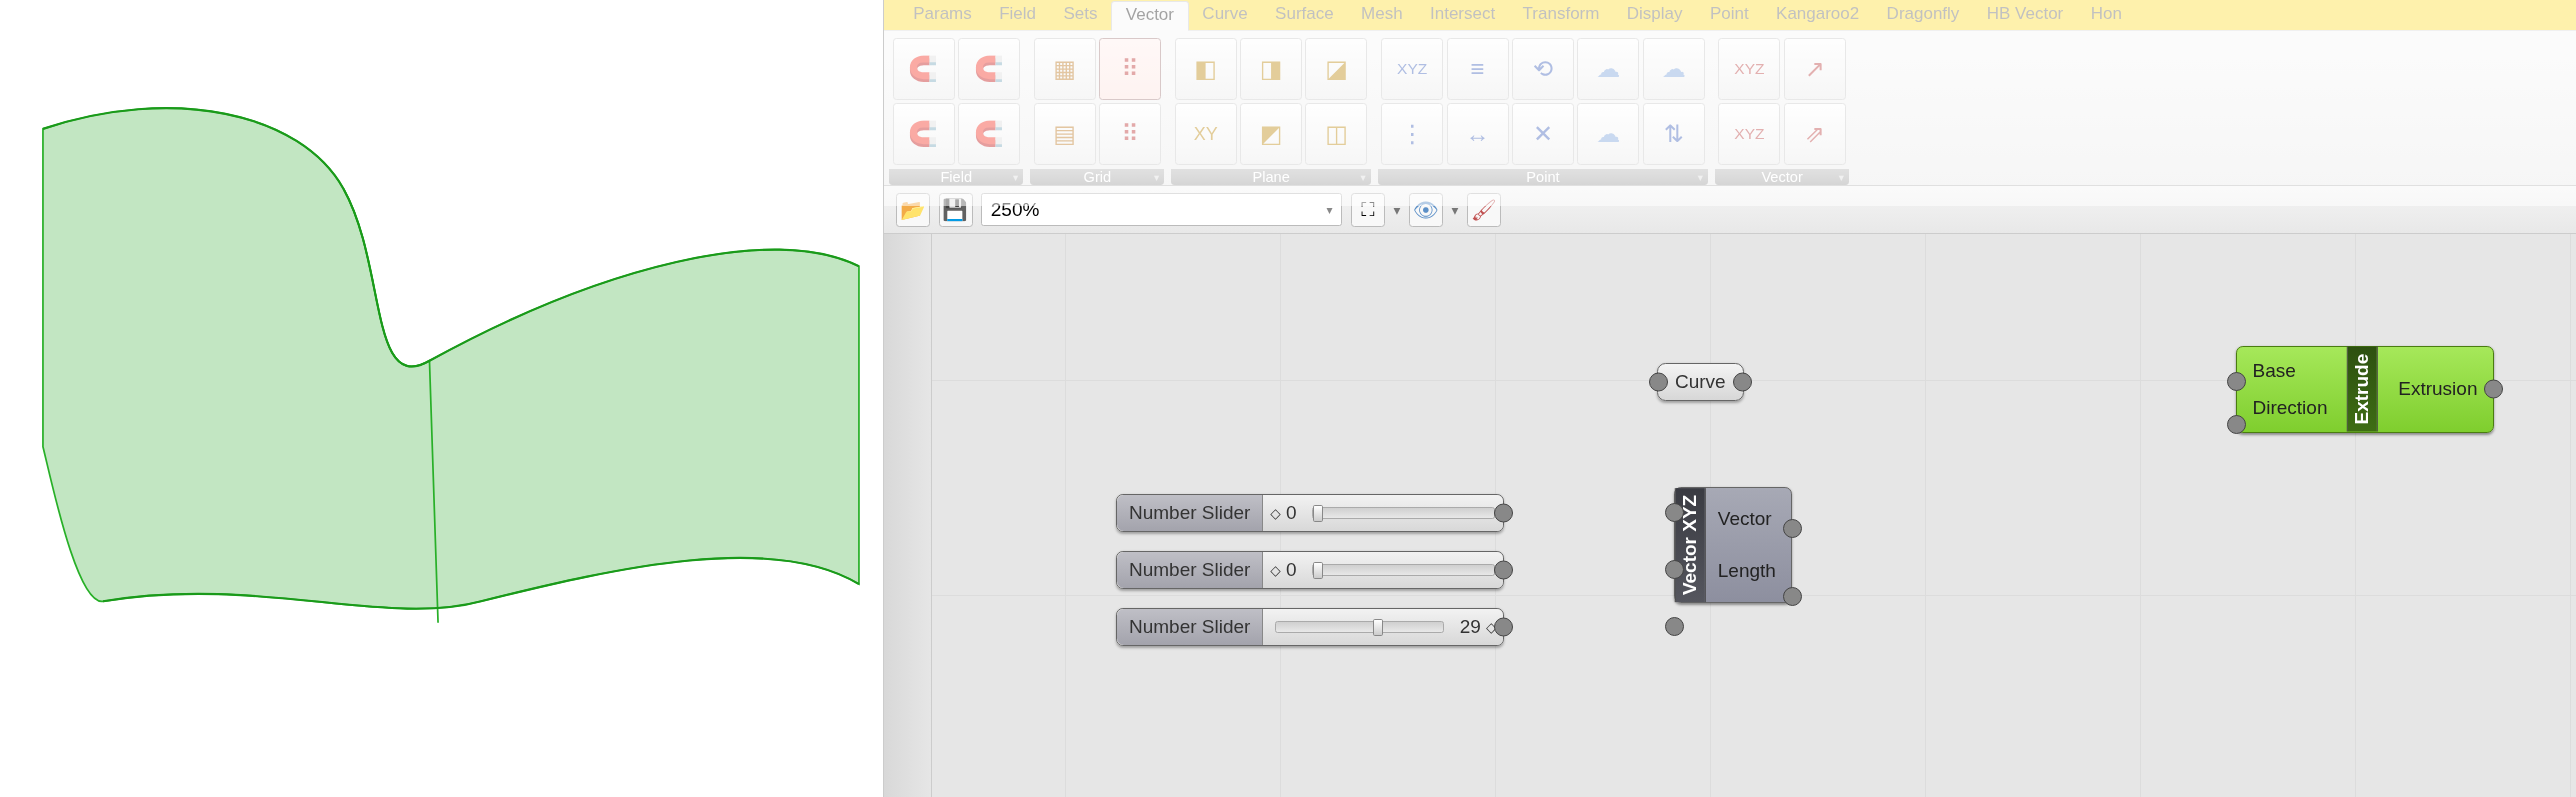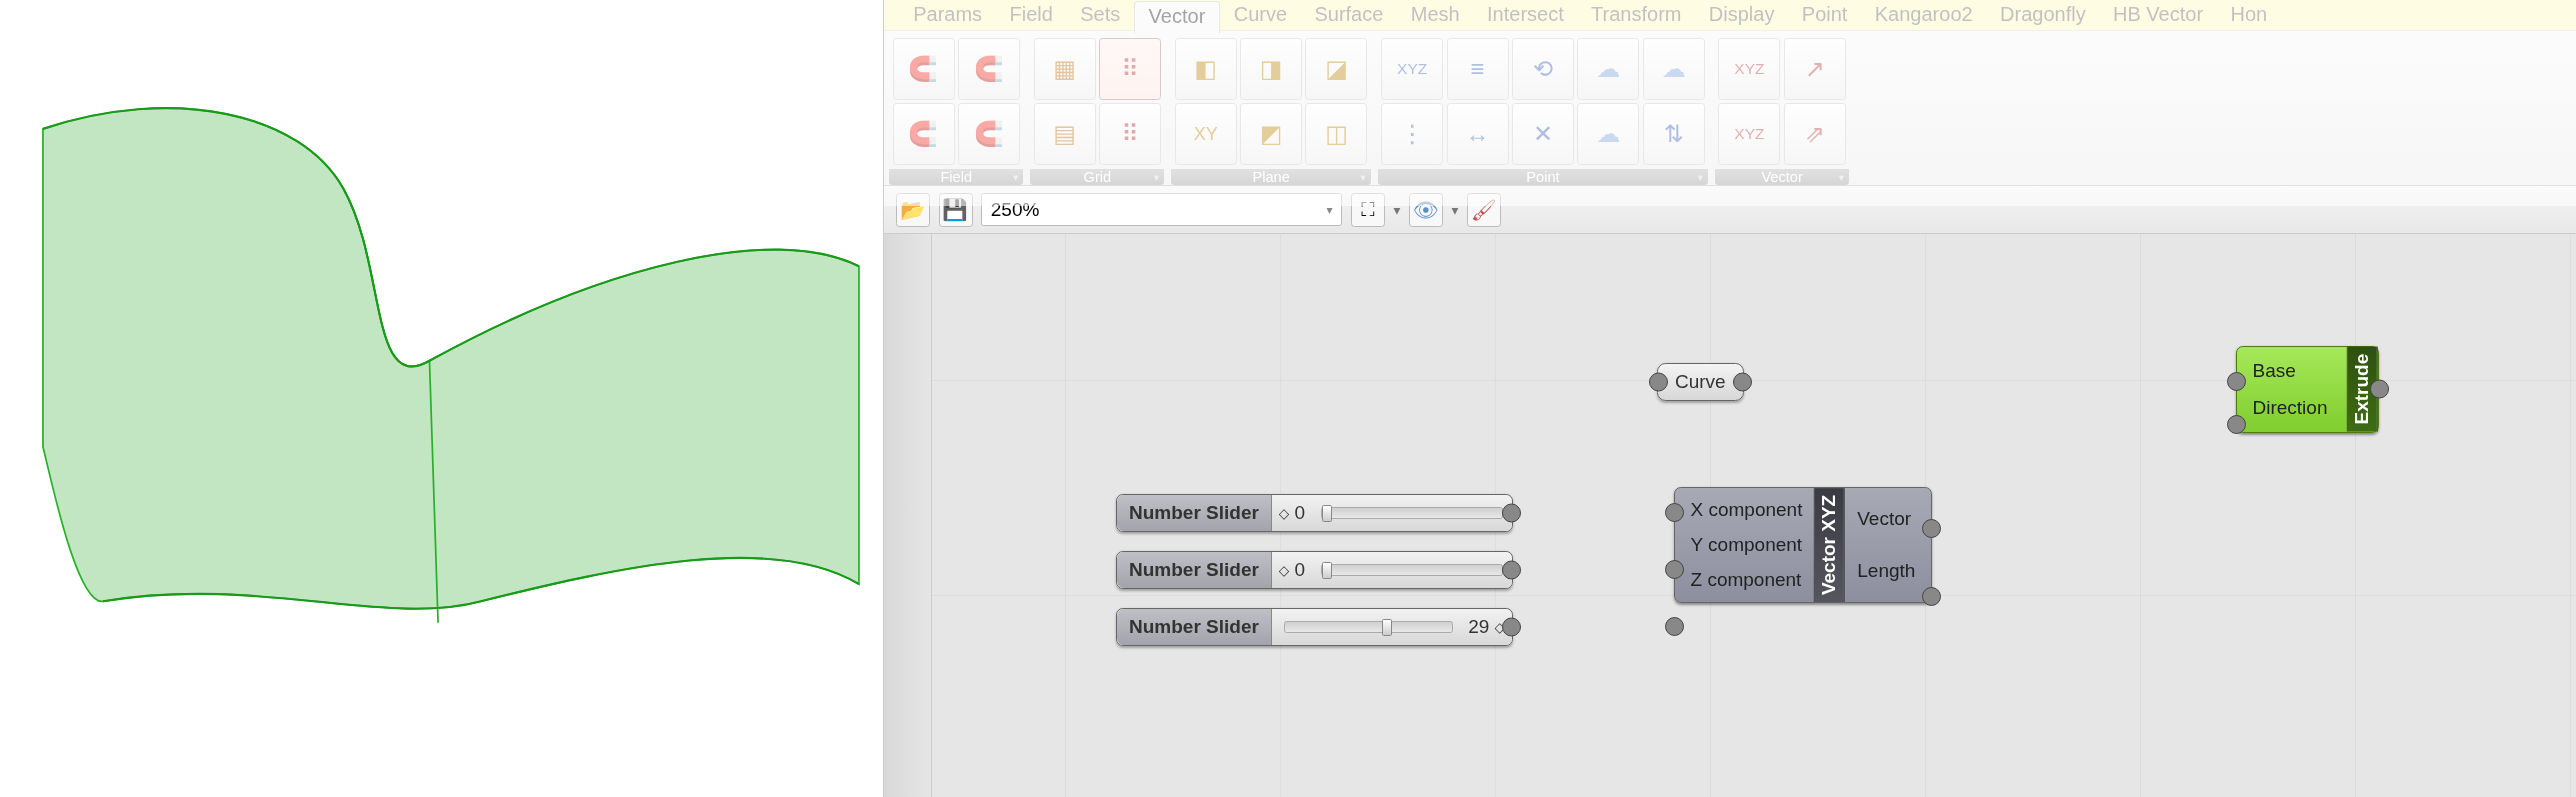--- a/index.html
+++ b/index.html
@@ -8,21 +8,21 @@
 
 .viewport-3d { position: absolute; left: 0; top: 0; width: 883px; height: 798px; background: #fff; }
 
 
 .gh-panel { position: absolute; left: 883px; top: 0; right: 0; height: 798px; background: #eeeeee; border-left: 0.9px solid #ccc; }
 
 
 .gh-faded-overlay { position: absolute; left:0; top:0; right:0; height: 206px; background: rgba(255,255,255,0.55); pointer-events:none; z-index: 50; }
 
 
-.tab-strip { height: 31px; display:flex; align-items:flex-start; padding-left: 15.5px; font-size: 20px; color:#777; position:relative; background:#fef9c3; border-bottom:0.9px solid #ddd; }
+.tab-strip { height: 31px; display:flex; align-items:center; padding-left: 15.5px; font-size: 17px; color:#777; position:relative; background:#fde047; border-bottom:0.9px solid #ddd; }
 .tab { padding: 3.4px 13.7px 5.2px 13.7px; cursor:default; }
 .tab.active { background:#f5f5f5; border:0.9px solid #ccc; border-bottom:0.9px solid #f5f5f5; border-radius:3.4px 3.4px 0 0; color:#333; position:relative; top:0.9px; }
 
 
 .ribbon { background:linear-gradient(#f7f7f7,#ececec); height: 155px; display:flex; padding: 3.4px 5.2px 0 5.2px; gap:6.9px; border-bottom:0.9px solid #bbb; }
 .ribbon-group { display:flex; flex-direction:column; }
 .ribbon-buttons { display:flex; gap:3.4px; flex:1; padding:3.4px; }
 .ribbon-col { display:flex; flex-direction:column; gap:3.4px; }
 .ribbon-btn { width:62px; height:62px; border:0.9px solid #ccc; border-radius:3.4px; background:linear-gradient(#fdfdfd,#ececec); display:flex; align-items:center; justify-content:center; position:relative; }
 .ribbon-btn.sel { border:0.9px solid #a88; background:linear-gradient(#fff0ee,#fce4e0); }
@@ -51,21 +51,21 @@
 .comp-title-vert { background:linear-gradient(#55565e,#3a3b42); color:#fff; writing-mode: vertical-rl; transform:rotate(180deg); display:flex; align-items:center; justify-content:center; font-size:19px; font-weight:bold; padding:6.9px 3.4px; border-left:0.9px solid #444; border-right:0.9px solid #444; }
 .comp-title-vert.green { background:linear-gradient(#3e6d14,#2d5010); }
 
 .grip { position:absolute; width:19px; height:19px; background:#888; border:0.9px solid #444; border-radius:50%; top:50%; transform:translateY(-50%); }
 .grip.left { left:-9.4px; }
 .grip.right { right:-9.4px; }
 .grip-row { position:absolute; width:19px; height:19px; background:#888; border:0.9px solid #444; border-radius:50%; left:-9.4px; }
 
 
 .slider-comp { position:absolute; display:flex; height:38px; border:0.9px solid #666; border-radius:6.9px; box-shadow: 0 1.7px 2.6px rgba(0,0,0,.3); overflow:visible; }
-.slider-label { background:linear-gradient(#bfbfc6,#a3a3ac); padding:12px 12px; display:flex; align-items:center; font-size:19px; color:#333; border-radius:6.9px 0 0 6.9px; border-right:0.9px solid #888;font-weight:bold; }
+.slider-label { background:linear-gradient(#bfbfc6,#a3a3ac); padding:12px 12px; display:flex; align-items:center; font-size:19px; color:#333; border-radius:6.9px 0 0 6.9px; border-right:0.9px solid #888; }
 .slider-track-area { background:linear-gradient(#f2f2f2,#d8d8d8); width:240px; position:relative; border-radius:0 6.9px 6.9px 0; display:flex; align-items:center; }
 .slider-val { font-size:19px; color:#333; padding:0 6.9px; display:flex; align-items:center; gap:5.2px; }
 .slider-track { flex:1; height:12px; margin:0 8.6px; background:linear-gradient(#cfcfcf,#e8e8e8); border:0.9px solid #aaa; border-radius:2.6px; position:relative; }
 .slider-thumb { position:absolute; top:-3.4px; width:10.3px; height:17px; background:linear-gradient(#fff,#ccc); border:0.9px solid #888; border-radius:1.7px; }
 .slider-grip { position:absolute; right:-9.4px; top:50%; transform:translateY(-50%); width:19px; height:19px; background:#888; border:0.9px solid #444; border-radius:50%; }
 
 
 .param-comp { position:absolute; height:38px; background:linear-gradient(#f4f4f4,#d7d7d7); border:0.9px solid #666; border-radius:8.6px; display:flex; align-items:center; padding:0 17px; font-size:19px; color:#333; box-shadow:0 1.7px 2.6px rgba(0,0,0,.3); }
 
 
@@ -338,45 +338,43 @@
         <div class="slider-val">
             <span>29</span>
             <span style="font-size:13.7px">◇</span>
           </div>
       </div>
       <div class="slider-grip"></div>
     </div>
 
     <div class="component" style="left:790px; top:253px;">
       <div class="comp-body">
-        <div class="comp-inputs">
-          <div class="port">X component</div>
-          <div class="port">Y component</div>
-          <div class="port">Z component</div>
-        </div>
         <div class="comp-title-vert">Vector XYZ</div>
         <div class="comp-outputs">
           <div class="port">Vector</div>
           <div class="port">Length</div>
         </div>
       </div>
       <div class="grip-row" style="top:16.3px"></div>
       <div class="grip-row" style="top:73px"></div>
       <div class="grip-row" style="top:130px"></div>
       <div class="grip right" style="top:32px; transform:none"></div>
       <div class="grip right" style="top:100px; transform:none"></div>
     </div>
 
     <div class="component" style="left:1352px; top:112px;">
       <div class="comp-body green">
         <div class="comp-inputs">
           <div class="port">Base</div>
           <div class="port">Direction</div>
         </div>
         <div class="comp-title-vert green">Extrude</div>
+        <div class="comp-outputs">
+          <div class="port">Extrusion</div>
+        </div>
       </div>
       <div class="grip-row" style="top:26px"></div>
       <div class="grip-row" style="top:69px"></div>
       <div class="grip right"></div>
     </div>
 
   </div>
 
   <div class="gh-faded-overlay"></div>
 </div>

